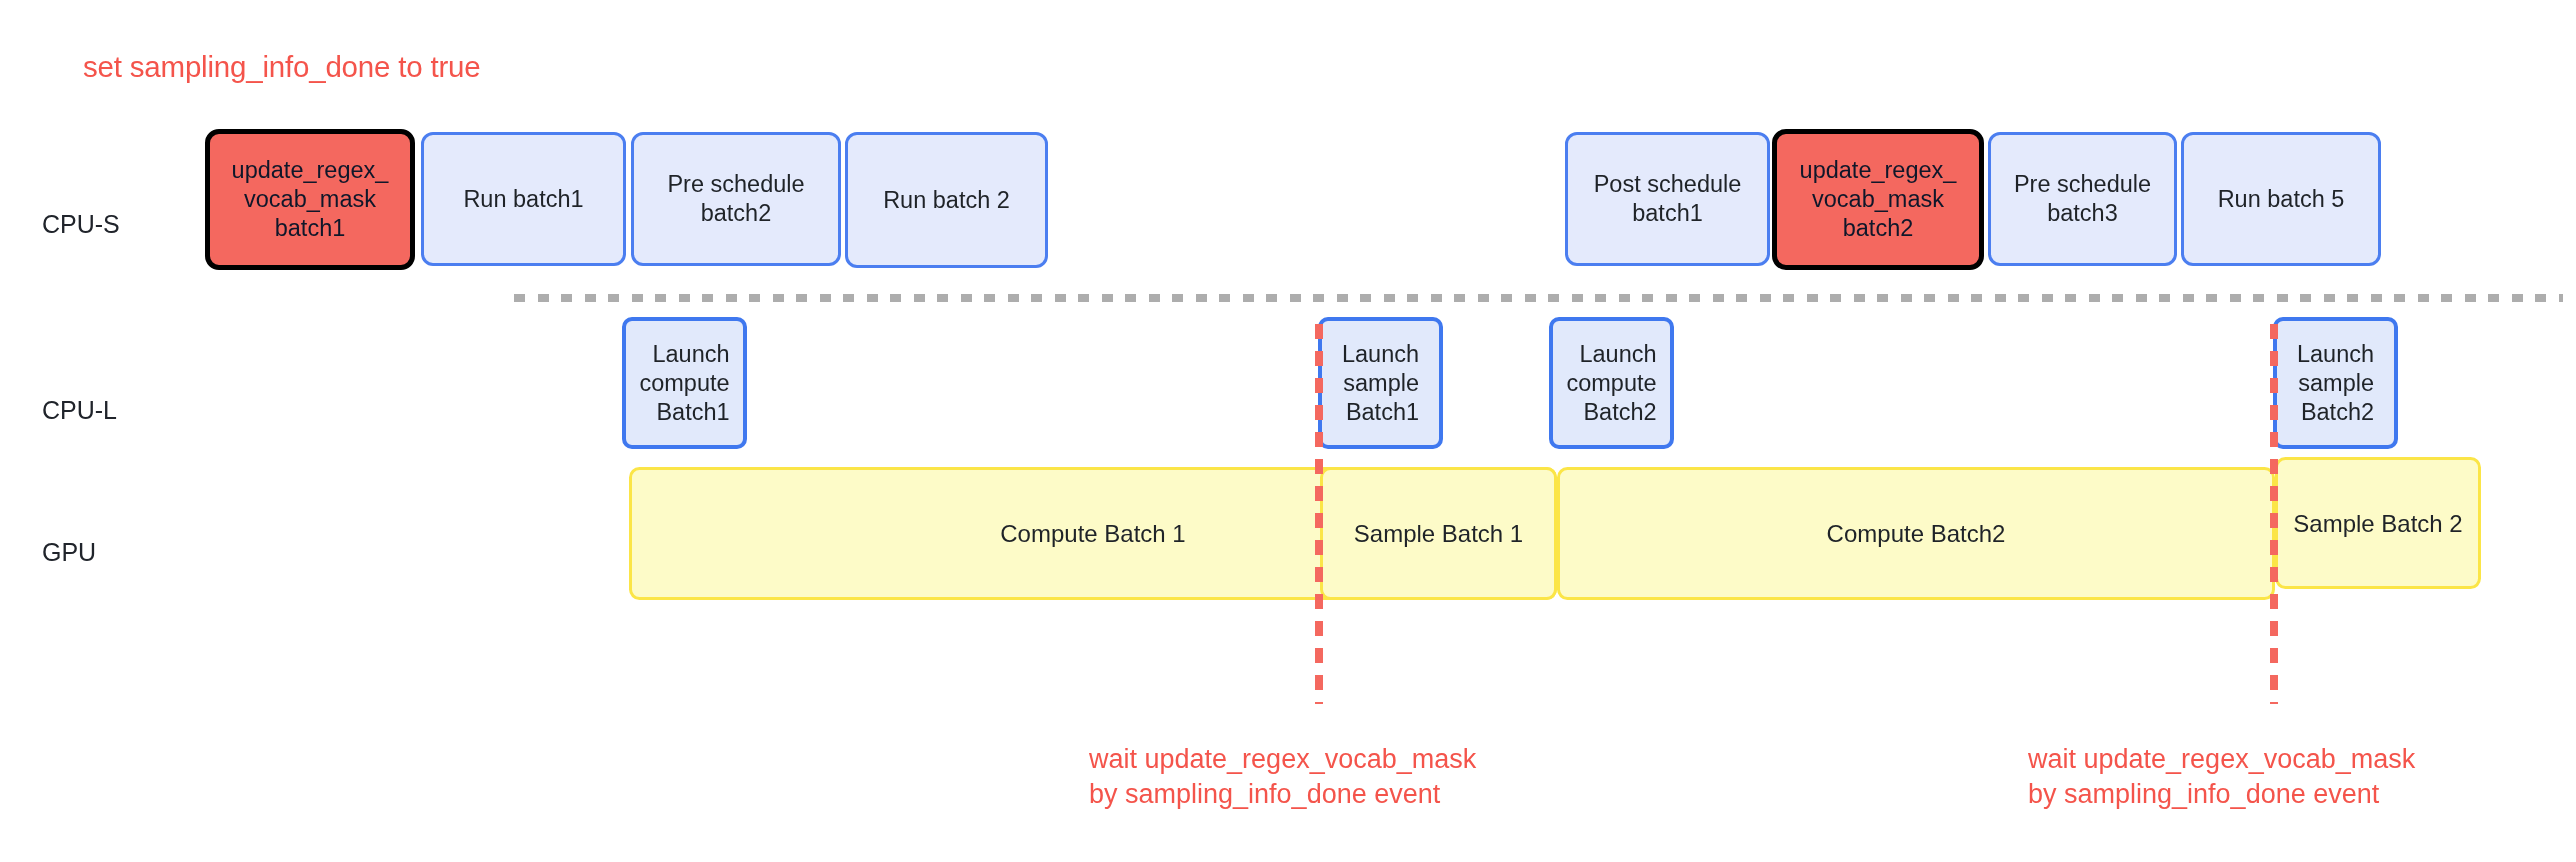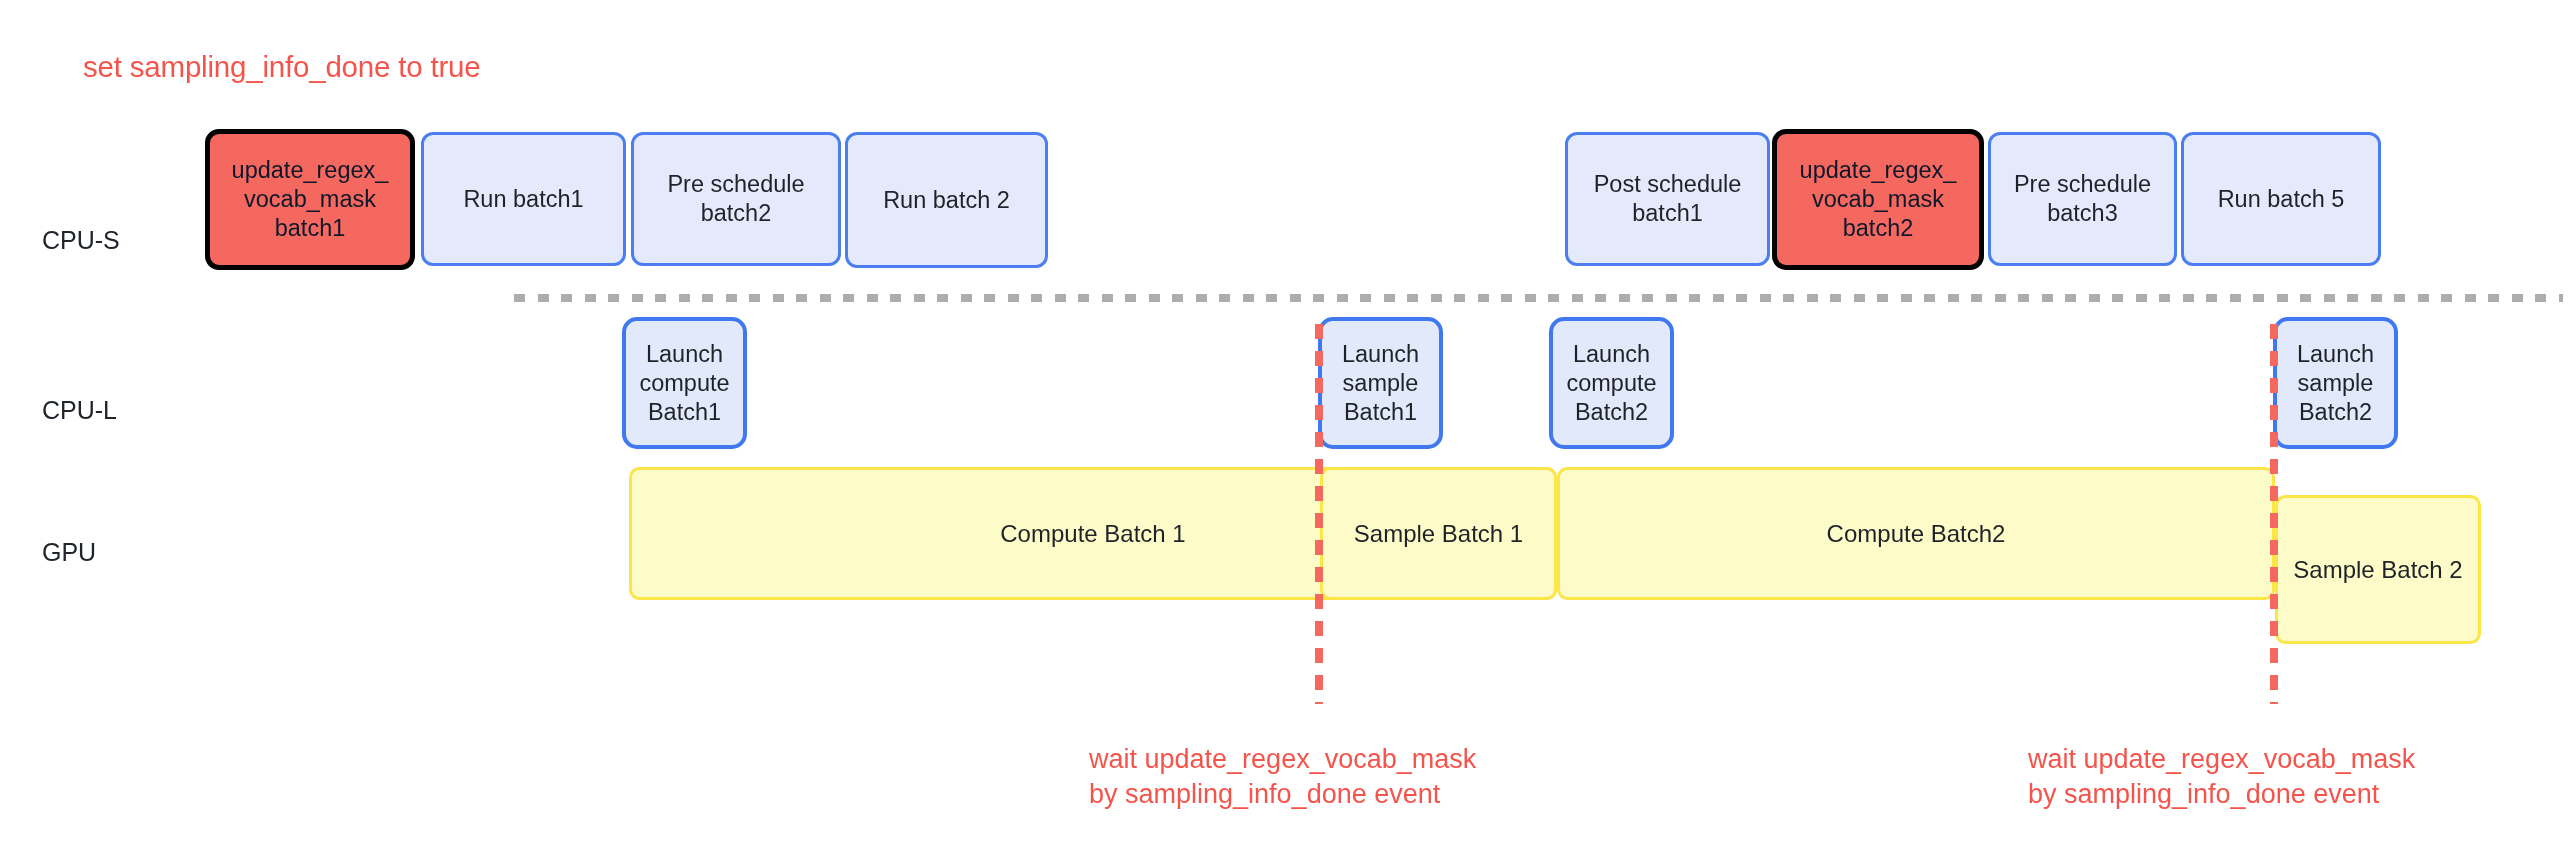--- a/index.html
+++ b/index.html
@@ -44,21 +44,22 @@
   }
   .box.blue{
     background:#e4eafc;
     border:3.5px solid #4b7ef0;
     color:#1f2328;
   }
   .box.blue-l{
     background:#e1e9fb;
     border:4.3px solid #3f78ef;
     color:#1f2328;
-    border-radius:15px;
+    border-radius:10px;
+    text-align:right;
   }
   .box.red{
     background:#f4685f;
     border:5.2px solid #000000;
     color:#0f172a;
     border-radius:14px;
     z-index:6;
   }
   .box.yellow{
     background:#fdfbc8;
@@ -92,21 +93,21 @@
     white-space:pre-line;
   }
 </style>
 </head>
 <body>
 
 <div class="canvas">
 
   <div class="title" style="left:83px;top:49px;">set sampling_info_done to true</div>
 
-  <div class="row-label" style="left:42px;top:210px;margin-top:16px;">CPU-S</div>
+  <div class="row-label" style="left:42px;top:210px;">CPU-S</div>
   <div class="row-label" style="left:42px;top:396px;">CPU-L</div>
   <div class="row-label" style="left:42px;top:538px;">GPU</div>
 
   <div class="box red" style="left:205px;top:129px;width:210px;height:141px;">update_regex_
 vocab_mask
 batch1</div>
   <div class="box blue" style="left:421px;top:132px;width:205px;height:134px;">Run batch1</div>
   <div class="box blue" style="left:631px;top:132px;width:210px;height:134px;">Pre schedule
 batch2</div>
   <div class="box blue" style="left:845px;top:132px;width:203px;height:136px;">Run batch 2</div>
@@ -131,21 +132,21 @@
 compute
 Batch2</div>
   <div class="box blue-l" style="left:2273px;top:317px;width:125px;height:132px;">Launch
 sample
 Batch2</div>
 
   <div class="box yellow" style="left:629px;top:467px;width:928px;height:133px;">Compute Batch 1</div>
 
   <div class="box yellow" style="left:1320px;top:467px;width:237px;height:133px;">Sample Batch 1</div>
   <div class="box yellow" style="left:1557px;top:467px;width:718px;height:133px;">Compute Batch2</div>
-  <div class="box yellow" style="left:2275px;top:495px;width:206px;height:149px;">Sample Batch 2</div>
+  <div class="box yellow" style="left:2275px;top:457px;width:206px;height:132px;">Sample Batch 2</div>
 
   <div class="vline" style="left:1315px;top:324px;height:380px;"></div>
   <div class="vline" style="left:2270px;top:324px;height:380px;"></div>
 
   <div class="caption" style="left:1089px;top:742px;">wait update_regex_vocab_mask
 by sampling_info_done event</div>
   <div class="caption" style="left:2028px;top:742px;">wait update_regex_vocab_mask
 by sampling_info_done event</div>
 
 </div>

